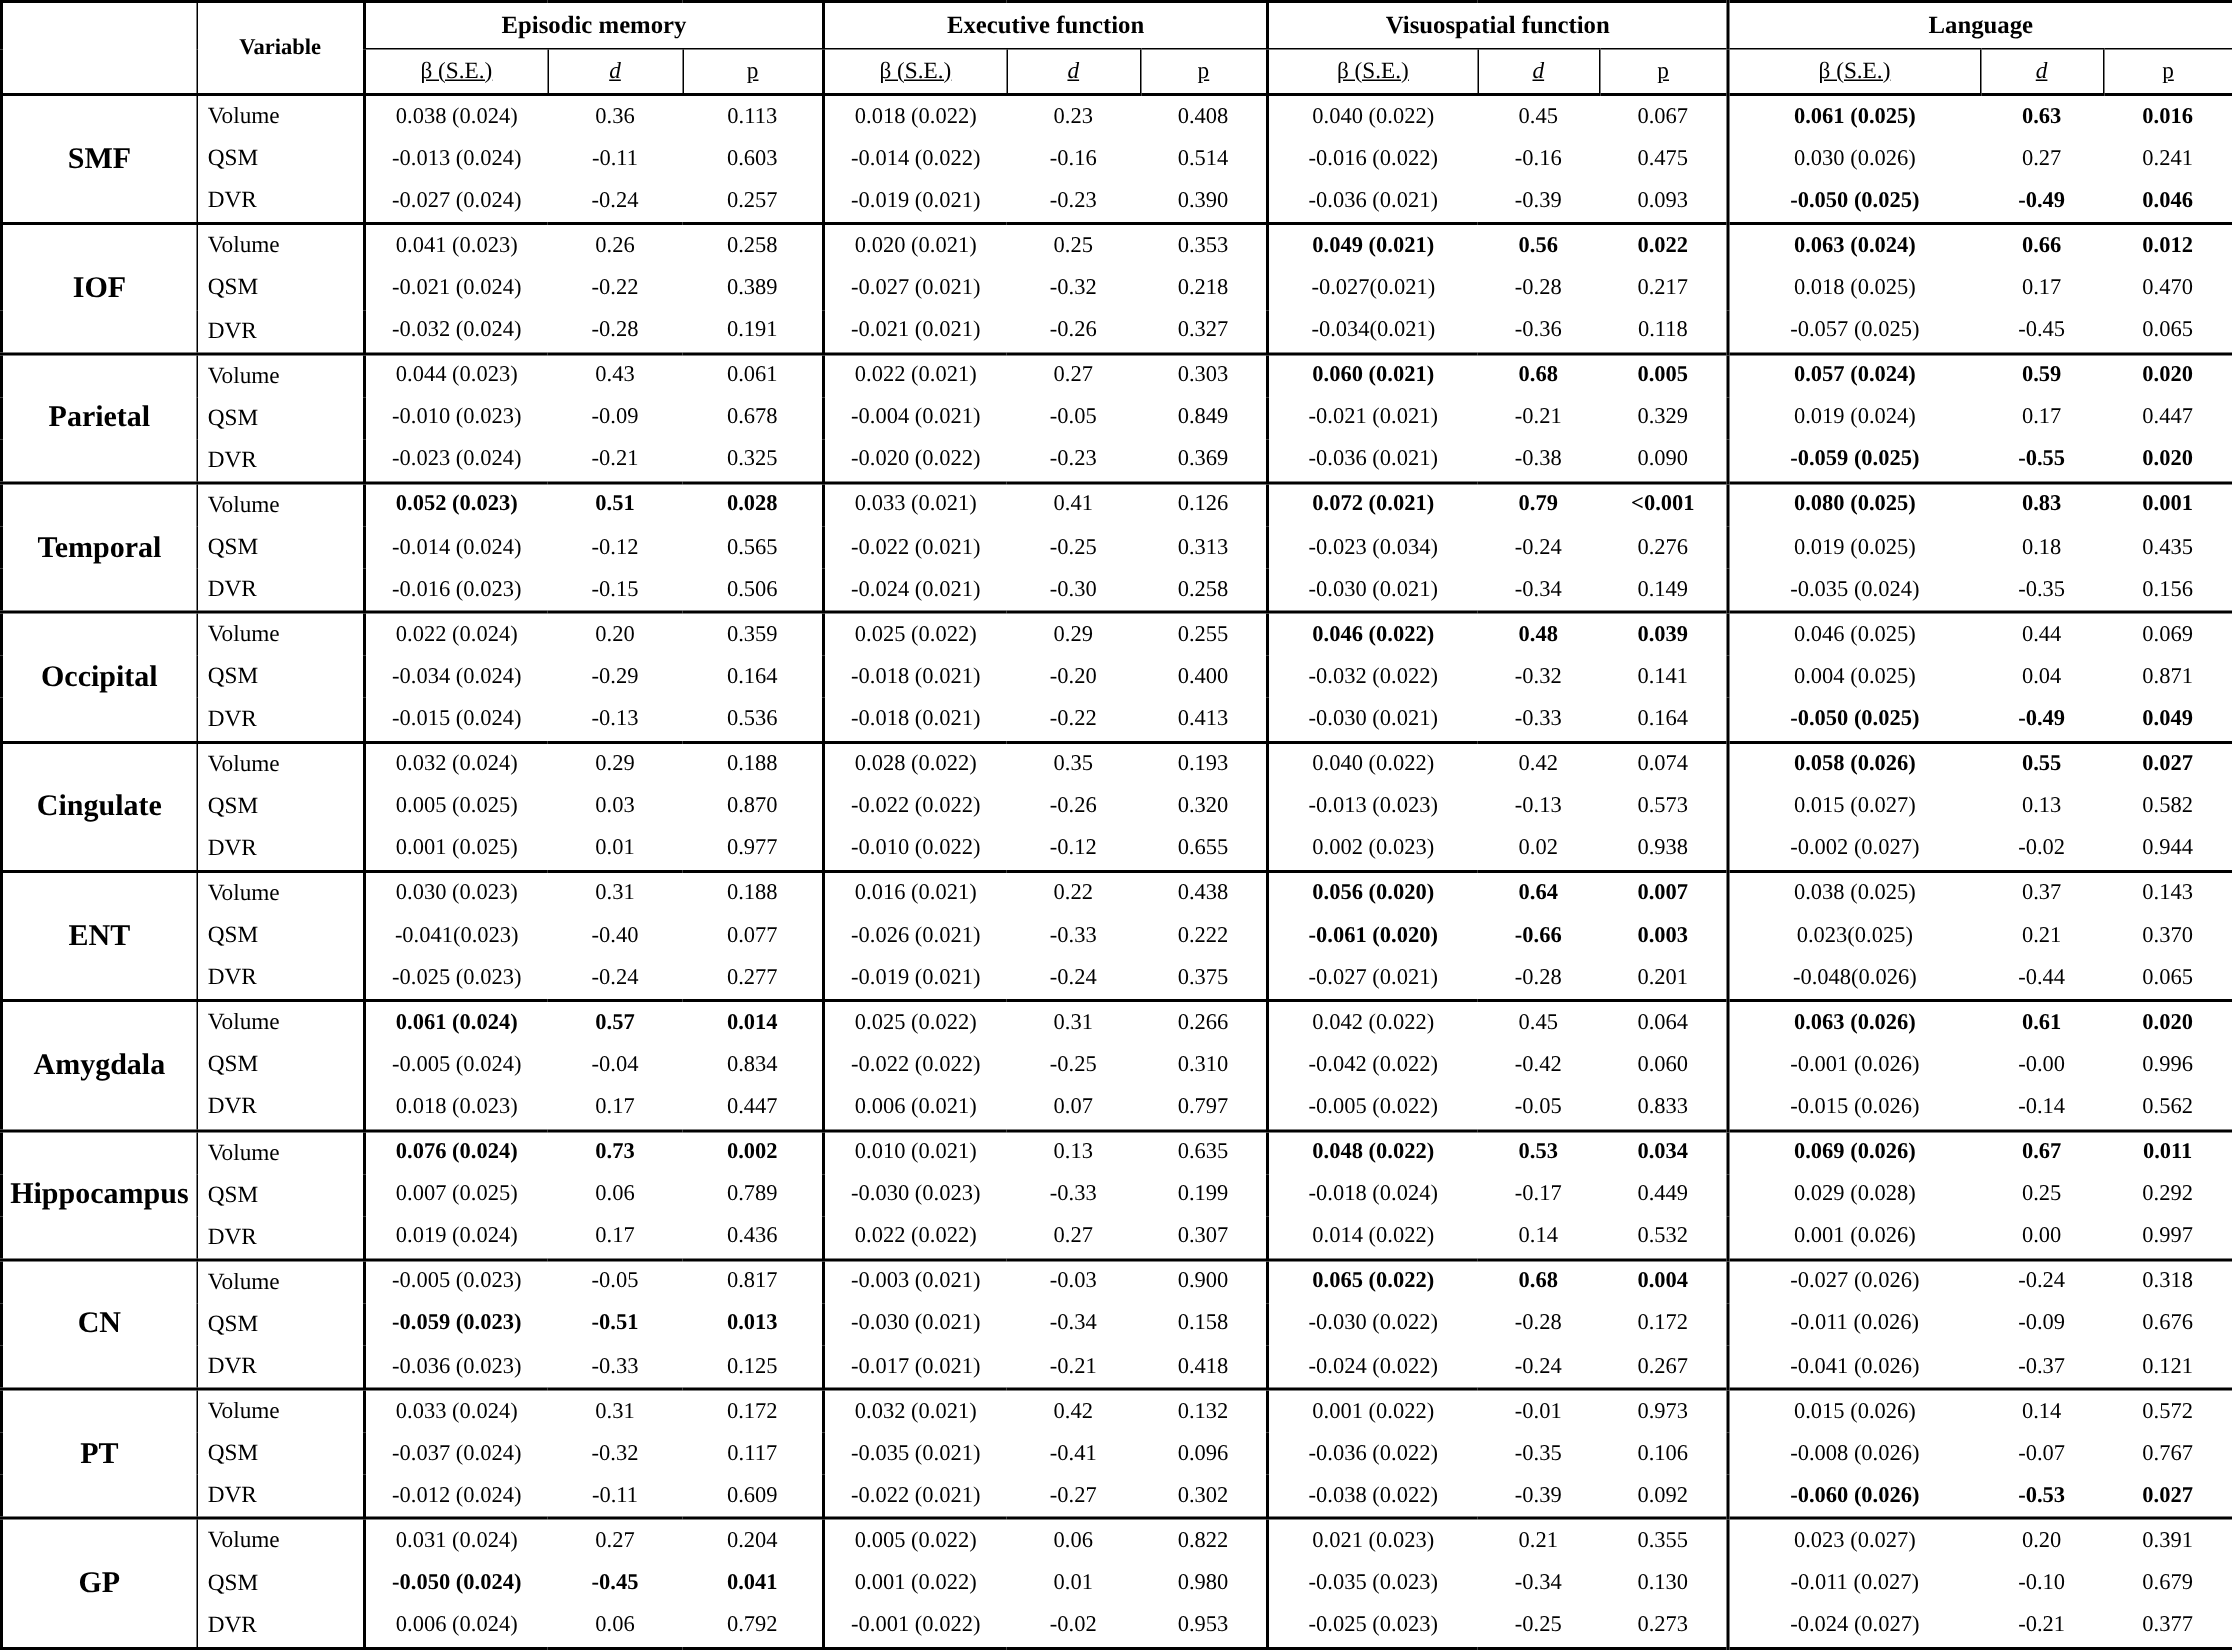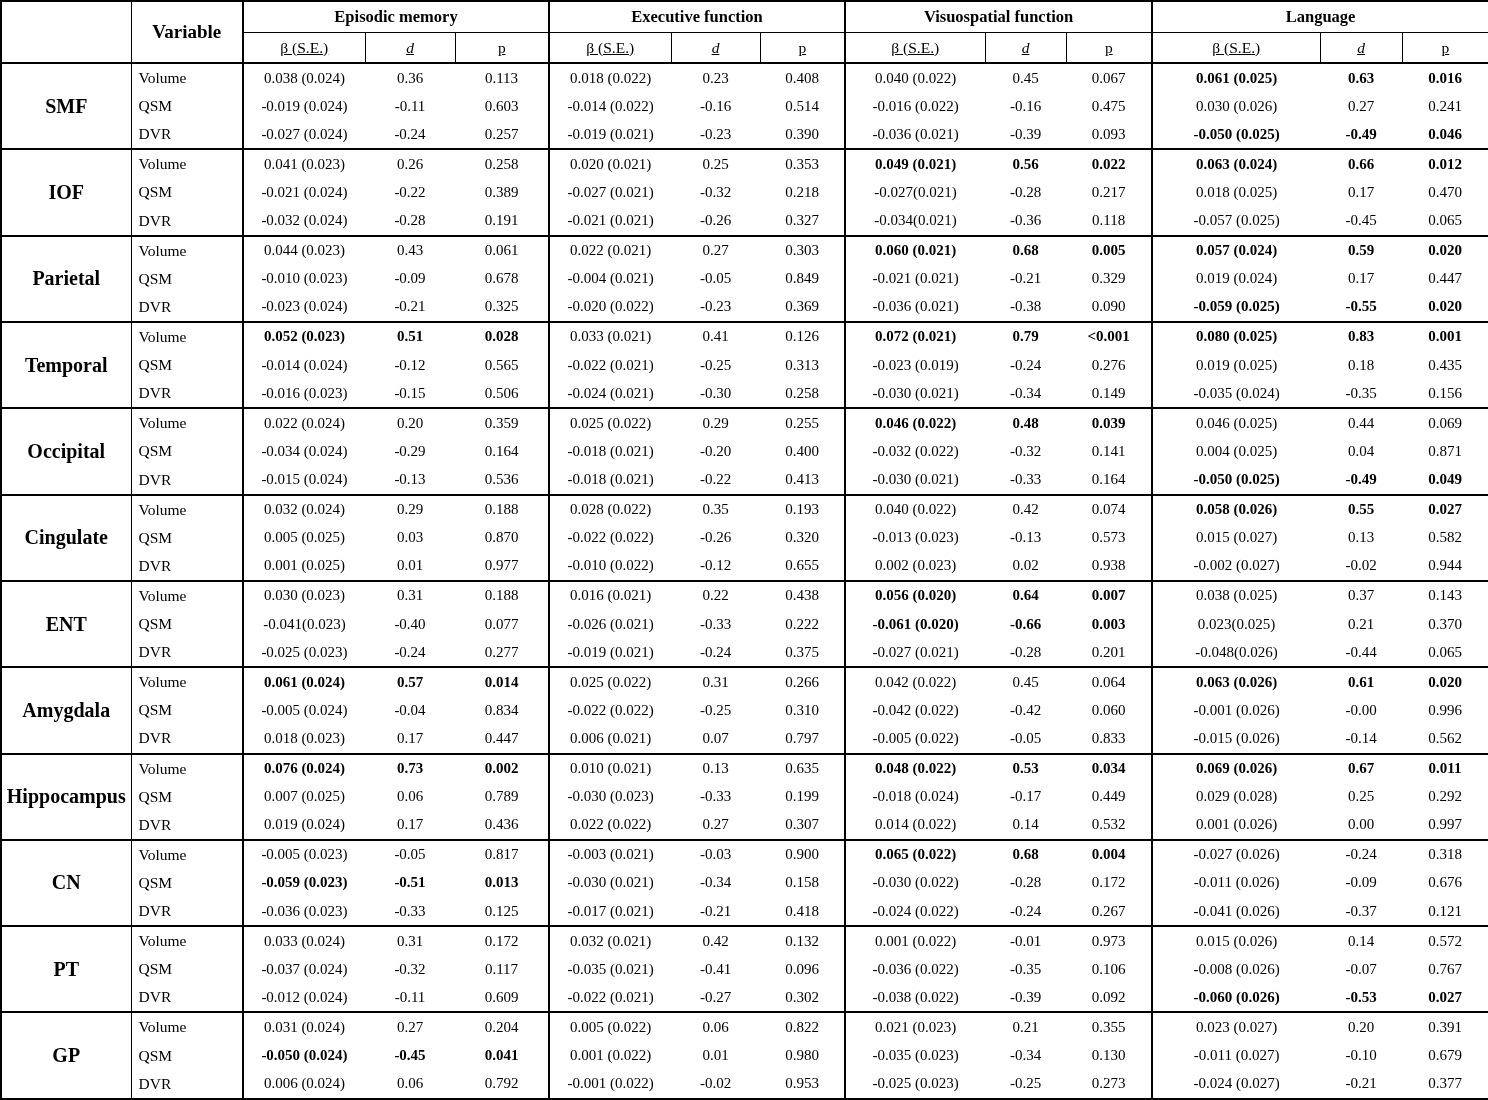--- a/index.html
+++ b/index.html
@@ -15,21 +15,21 @@
   }
   th,td{
     padding:0 2px;
     text-align:center;
     vertical-align:middle;
     overflow:hidden;
     white-space:nowrap;
     font-size:15px;
   }
   thead th.domain{font-weight:bold;font-size:16.5px;height:30px;}
-  thead th.corner,thead th.varhead{font-weight:bold;font-size:19px;border-radius:18px;}
+  thead th.corner,thead th.varhead{font-weight:bold;font-size:15px;border-radius:18px;}
   thead tr.sub th{font-weight:normal;font-size:15.5px;height:29px;}
   .italic{font-style:italic;}
   tbody td{height:28px;}
   td.region{font-weight:bold;font-size:20px;}
   td.variable{text-align:left;padding-left:7px;font-size:15.5px;}
   td.sig{font-weight:bold;}
   .bl1{border-left:1px solid #000;}
   .bl2{border-left:2px solid #000;}
   .bt1{border-top:1px solid #000;text-decoration:underline;}
   .bt2{border-top:2px solid #000;}
@@ -91,21 +91,21 @@
           <td class="bt2">0.408</td>
           <td class="bl2 bt2">0.040 (0.022)</td>
           <td class="bt2">0.45</td>
           <td class="bt2">0.067</td>
           <td class="bl2 bt2 sig">0.061 (0.025)</td>
           <td class="bt2 sig">0.63</td>
           <td class="bt2 sig">0.016</td>
         </tr>
         <tr>
           <td class="variable bl1">QSM</td>
-          <td class="bl2">-0.019 (0.024)</td>
+          <td class="bl2">-0.013 (0.024)</td>
           <td>-0.11</td>
           <td>0.603</td>
           <td class="bl2">-0.014 (0.022)</td>
           <td>-0.16</td>
           <td>0.514</td>
           <td class="bl2">-0.016 (0.022)</td>
           <td>-0.16</td>
           <td>0.475</td>
           <td class="bl2">0.030 (0.026)</td>
           <td>0.27</td>
@@ -235,21 +235,21 @@
           <td class="bt2 sig">0.001</td>
         </tr>
         <tr>
           <td class="variable bl1">QSM</td>
           <td class="bl2">-0.014 (0.024)</td>
           <td>-0.12</td>
           <td>0.565</td>
           <td class="bl2">-0.022 (0.021)</td>
           <td>-0.25</td>
           <td>0.313</td>
-          <td class="bl2">-0.023 (0.019)</td>
+          <td class="bl2">-0.023 (0.034)</td>
           <td>-0.24</td>
           <td>0.276</td>
           <td class="bl2">0.019 (0.025)</td>
           <td>0.18</td>
           <td>0.435</td>
         </tr>
         <tr>
           <td class="variable bl1">DVR</td>
           <td class="bl2">-0.016 (0.023)</td>
           <td>-0.15</td>

